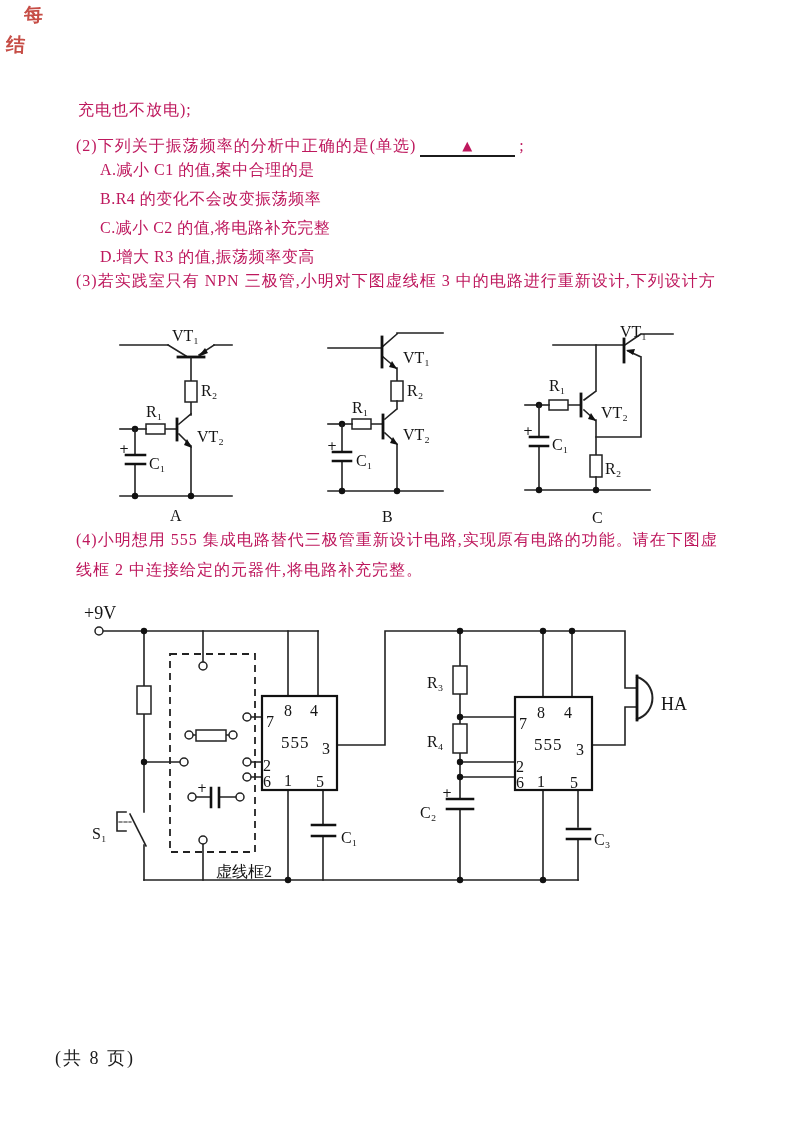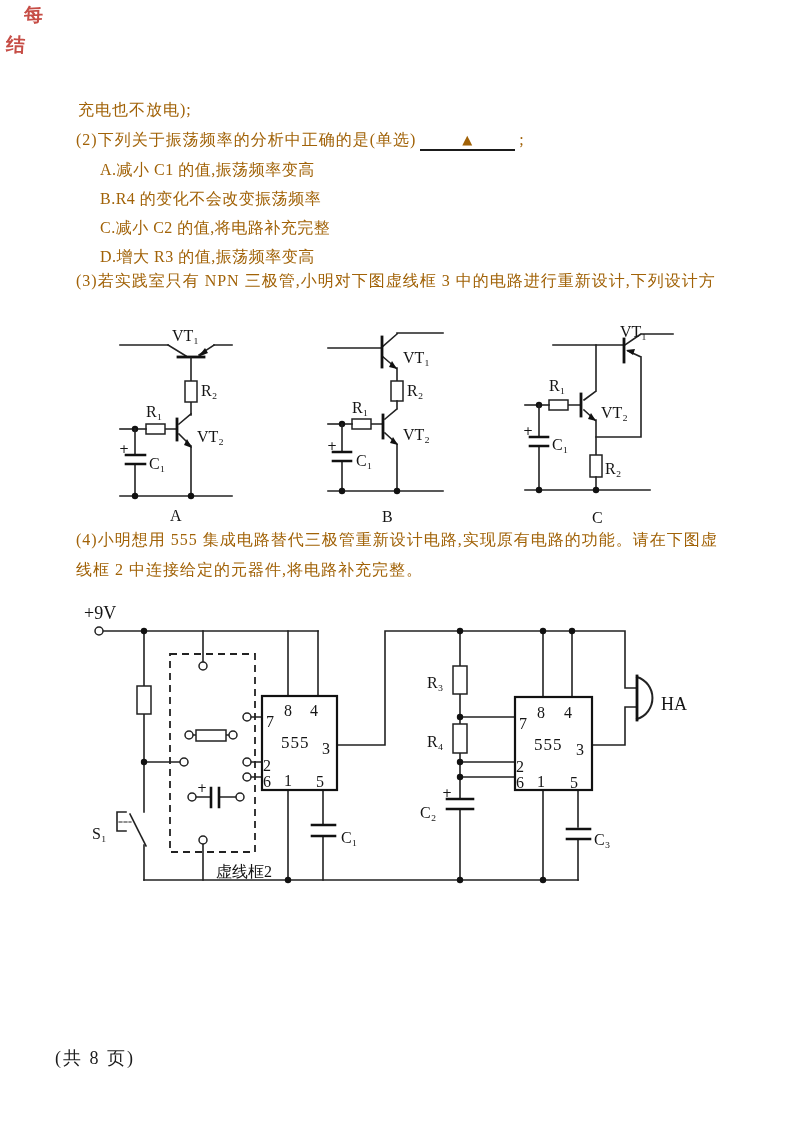--- a/index.html
+++ b/index.html
@@ -1,18 +1,18 @@
 <!DOCTYPE html>
 <html><head>
 <meta charset="utf-8">
 <style>
   html,body{margin:0;padding:0;background:#e8e8e8;}
   #page{position:relative;width:800px;height:1130px;background:#ffffff;overflow:hidden;
         font-family:"Liberation Serif","DejaVu Serif",serif;color:#1b1b1b;}
-  .t{position:absolute;font-size:16px;letter-spacing:1px;white-space:nowrap;color:#a16207;}
+  .t{position:absolute;font-size:16px;letter-spacing:1px;white-space:nowrap;color:#be185d;}
   .opt{letter-spacing:0.5px;}
   .blank{display:inline-block;width:95px;border-bottom:2px solid #1b1b1b;text-align:center;
          line-height:14px;height:17px;vertical-align:bottom;margin:0 4px;}
   .blank .tri{font-size:13px;font-family:"DejaVu Sans",sans-serif;}
   .redmark{position:absolute;color:#c03a32;opacity:.9;font-size:19px;font-weight:bold;}
   svg{position:absolute;overflow:visible;}
   svg path{stroke:#222;fill:none;stroke-width:1.6;stroke-linecap:square;}
   svg path.bar{stroke-width:2.8;stroke:#111;}
   svg path.plate{stroke-width:2.6;stroke:#111;}
   svg path.mdash{stroke-dasharray:3 2;stroke-width:1.2;}
@@ -31,25 +31,25 @@
 </head>
 <body>
 
 <div id="page">
 
   <div class="redmark" style="left:24px;top:2px;transform:rotate(-4deg);">每</div>
   <div class="redmark" style="left:6px;top:32px;transform:rotate(3deg);">结</div>
 
   <div class="t" style="left:78px;top:100px;">充电也不放电);</div>
 
-  <div class="t" style="left:76px;top:130px;">
+  <div class="t" style="left:76px;top:136px;">
     <span>(2)下列关于振荡频率的分析中正确的是(单选)</span><span class="blank"><span class="tri">▲</span></span><span>;</span>
   </div>
 
-  <div class="t opt" style="left:100px;top:160px;">A.减小 C1 的值,振荡频率变高</div>
+  <div class="t opt" style="left:100px;top:160px;">A.减小 C1 的值,案中合理的是</div>
   <div class="t opt" style="left:100px;top:189px;">B.R4 的变化不会改变振荡频率</div>
   <div class="t opt" style="left:100px;top:218px;">C.减小 C2 的值,将电路补充完整</div>
   <div class="t opt" style="left:100px;top:247px;">D.增大 R3 的值,振荡频率变高</div>
 
   <div class="t" style="left:76px;top:271px;">(3)若实践室只有 NPN 三极管,小明对下图虚线框 3 中的电路进行重新设计,下列设计方</div>
 
   <div class="t" style="left:76px;top:504px;margin-top:26px;">(4)小明想用 555 集成电路替代三极管重新设计电路,实现原有电路的功能。请在下图虚</div>
   <div class="t" style="left:76px;top:560px;">线框 2 中连接给定的元器件,将电路补充完整。</div>
 
   <svg style="left:95px;top:322px;" width="610" height="205" viewBox="95 322 610 205">

